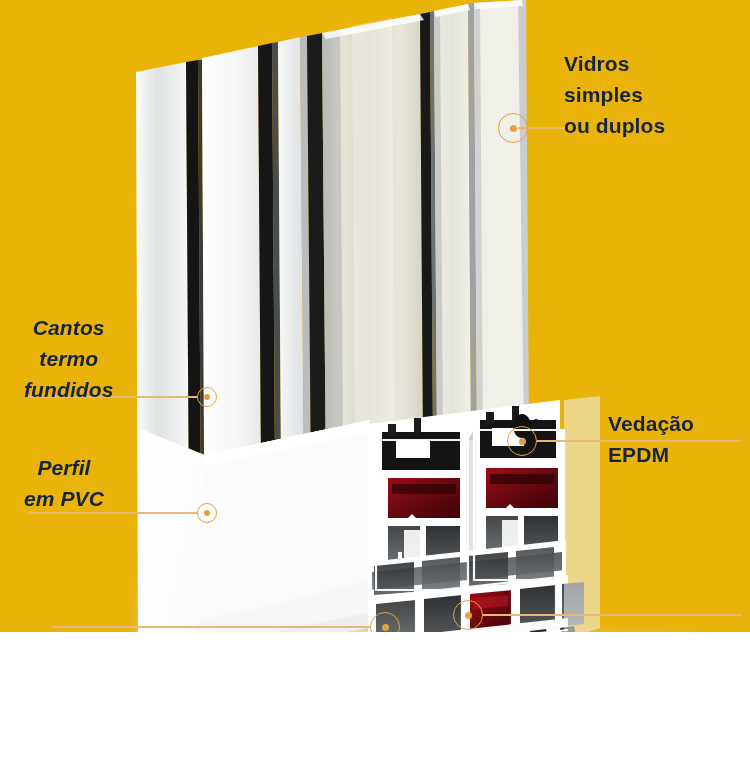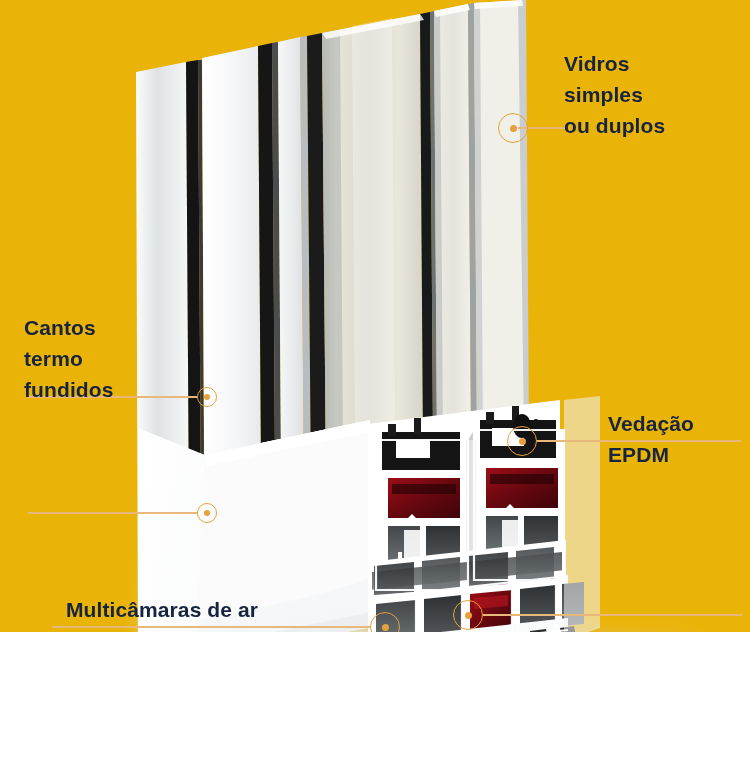--- a/index.html
+++ b/index.html
@@ -18,21 +18,21 @@
     position:absolute;
     color:#16243f;
     font-size:21px;
     line-height:31px;
     font-weight:600;
     letter-spacing:.1px;
     white-space:pre-line;
     z-index:40;
   }
   .label.right{text-align:left;}
-  .label.left{text-align:left;}
+  .label.left{text-align:center;font-style:italic;}
 
   .leader{position:absolute;height:2px;background:#e8b77a;z-index:35;}
   .marker{
     position:absolute;width:20px;height:20px;border-radius:50%;
     border:1.6px solid #e5a23c;box-sizing:border-box;z-index:36;
     display:flex;align-items:center;justify-content:center;
     background:transparent;
   }
   .marker i{display:block;width:6px;height:6px;border-radius:50%;background:#e5a23c;}
   .marker.big{width:30px;height:30px;}
@@ -276,35 +276,36 @@
     </div>
 
   <div class="label left" style="left:24px;top:312px;">Cantos
 termo
 fundidos</div>
   <div class="leader" style="left:28px;top:396px;width:169px;"></div>
   <div class="marker" style="left:197px;top:387px;">
       <i></i>
     </div>
 
+  <div class="label left" style="left:24px;top:452px;">Perfil
+em PVC</div>
   <div class="leader" style="left:28px;top:512px;width:169px;"></div>
   <div class="marker" style="left:197px;top:503px;">
       <i></i>
     </div>
 
   <div class="label right" style="left:608px;top:408px;">Vedação EPDM</div>
   <div class="leader" style="left:537px;top:440px;width:204px;"></div>
   <div class="marker big" style="left:507px;top:426px;">
       <i></i>
     </div>
 
   <div class="leader" style="left:483px;top:614px;width:259px;"></div>
   <div class="marker big" style="left:453px;top:600px;">
       <i></i>
     </div>
 
-  <div class="label left" style="left:66px;top:594px;">Multicâmaras de ar</div>
   <div class="leader" style="left:52px;top:626px;width:318px;"></div>
   <div class="marker big" style="left:370px;top:612px;">
       <i></i>
     </div>
 
 </div>
 
 </body></html>

